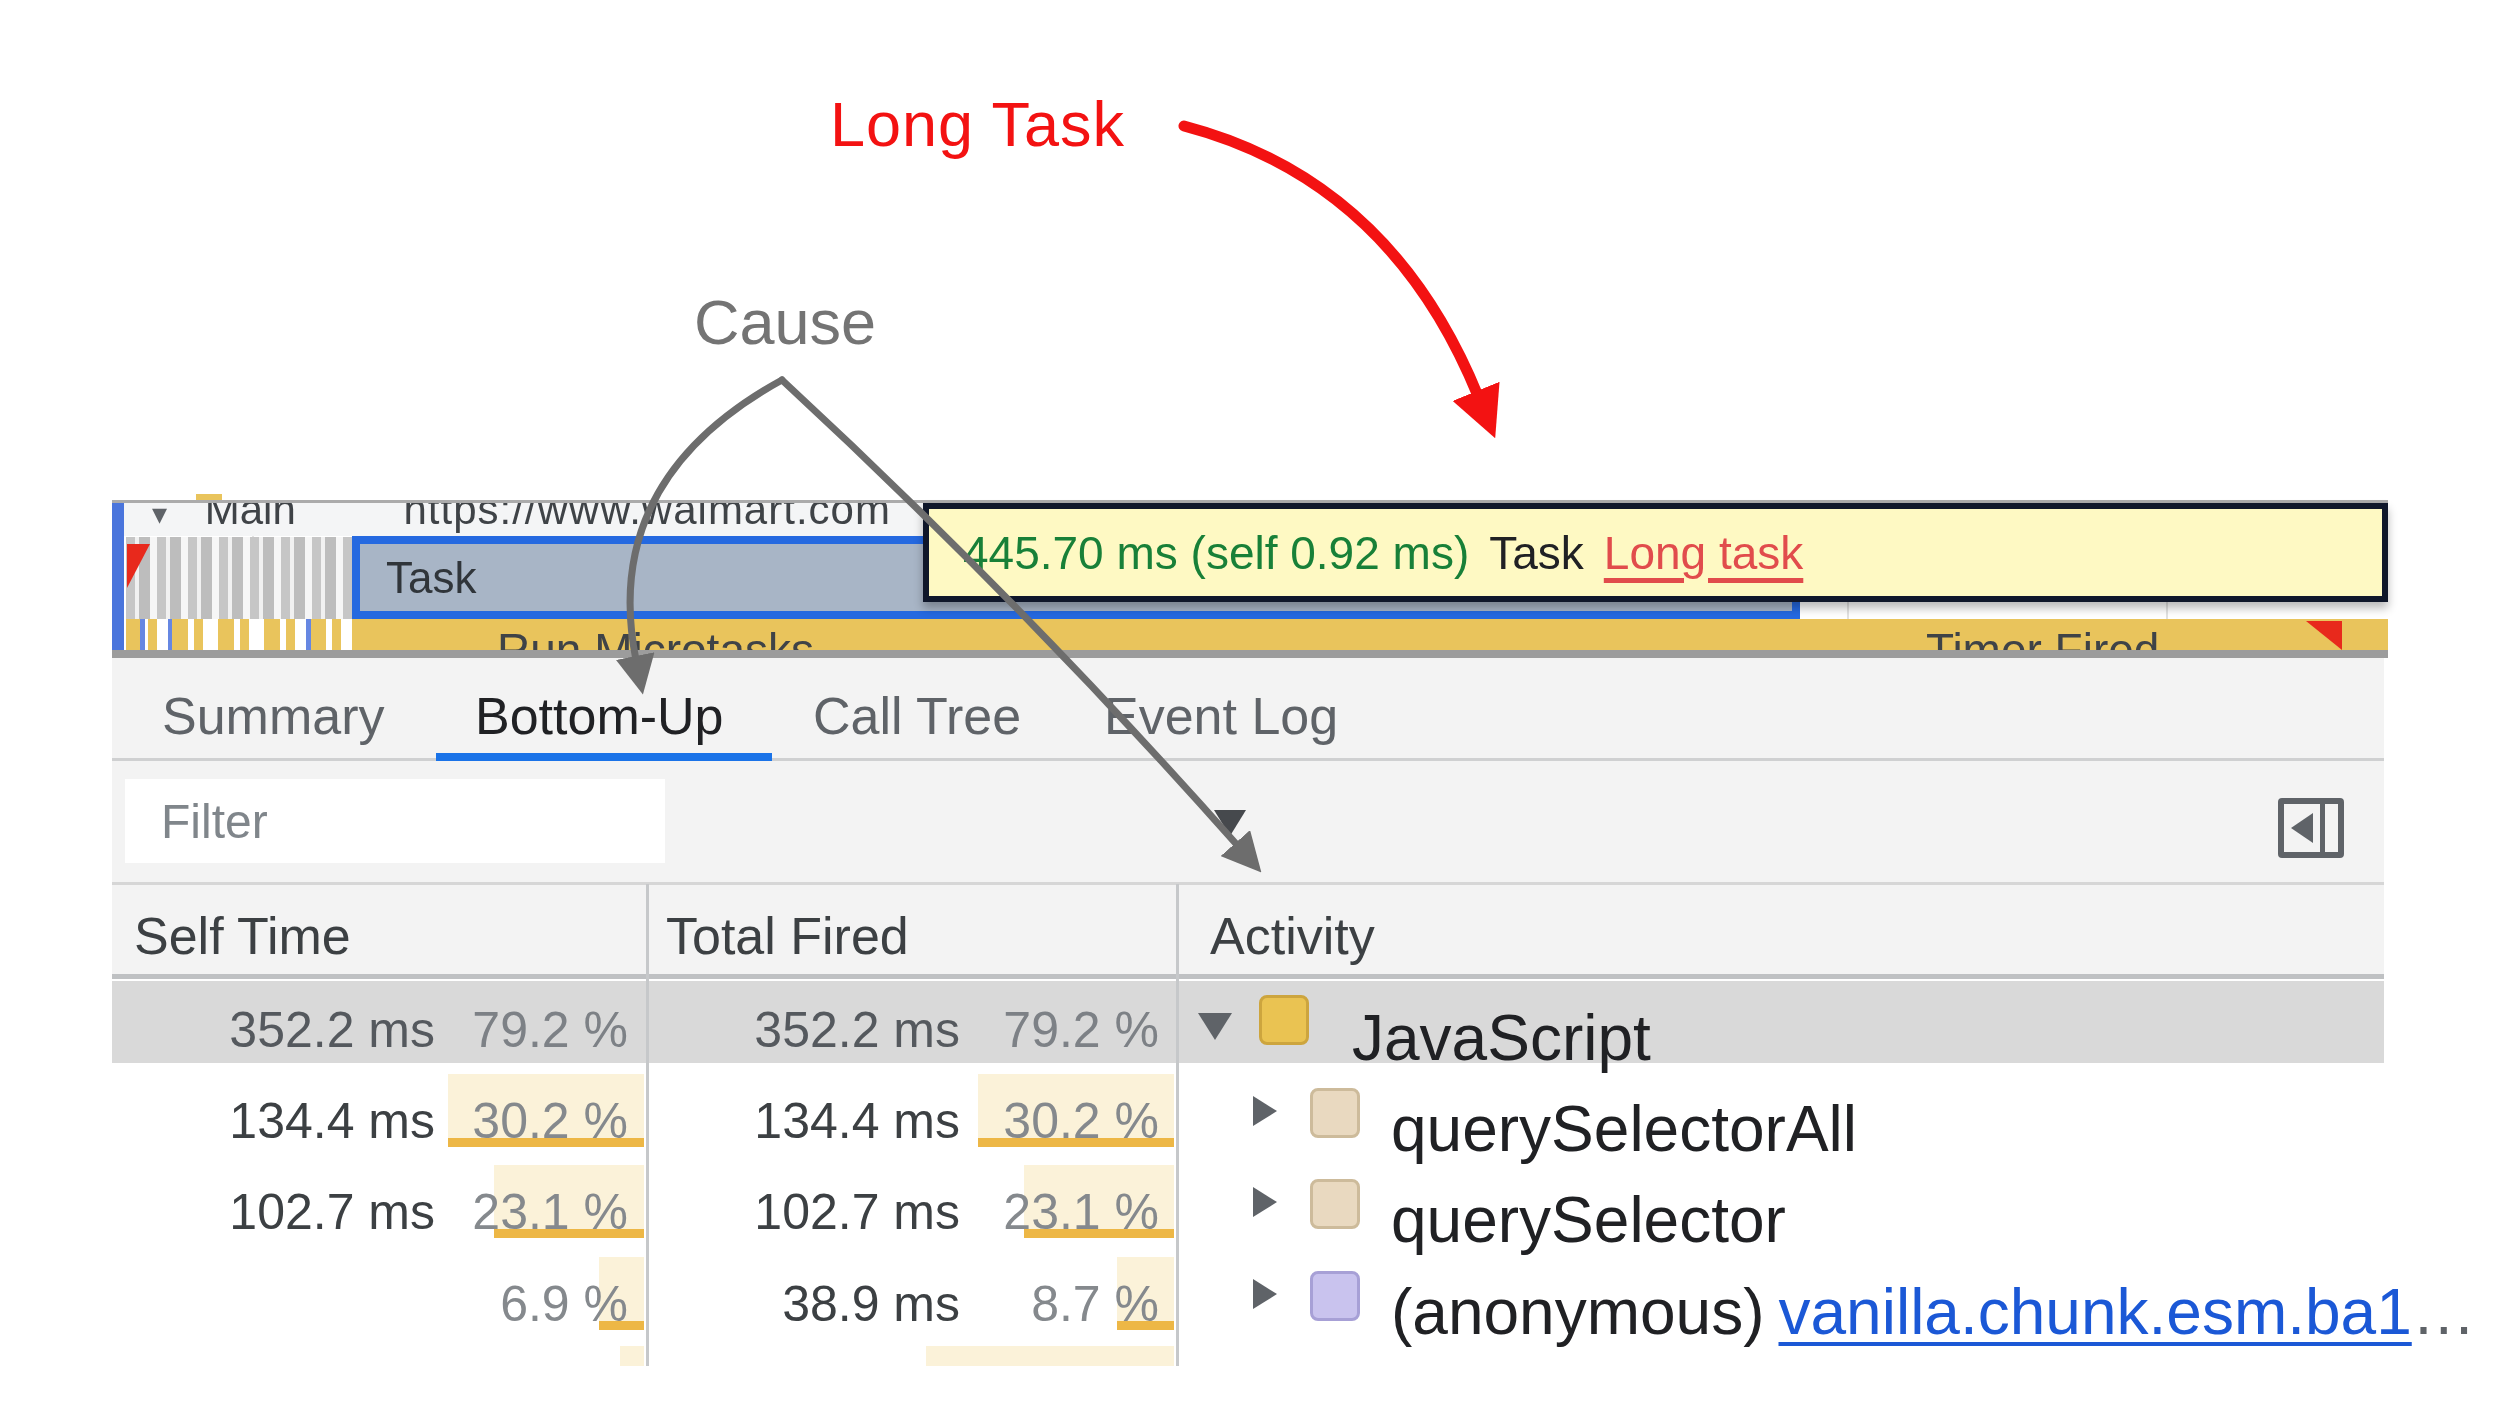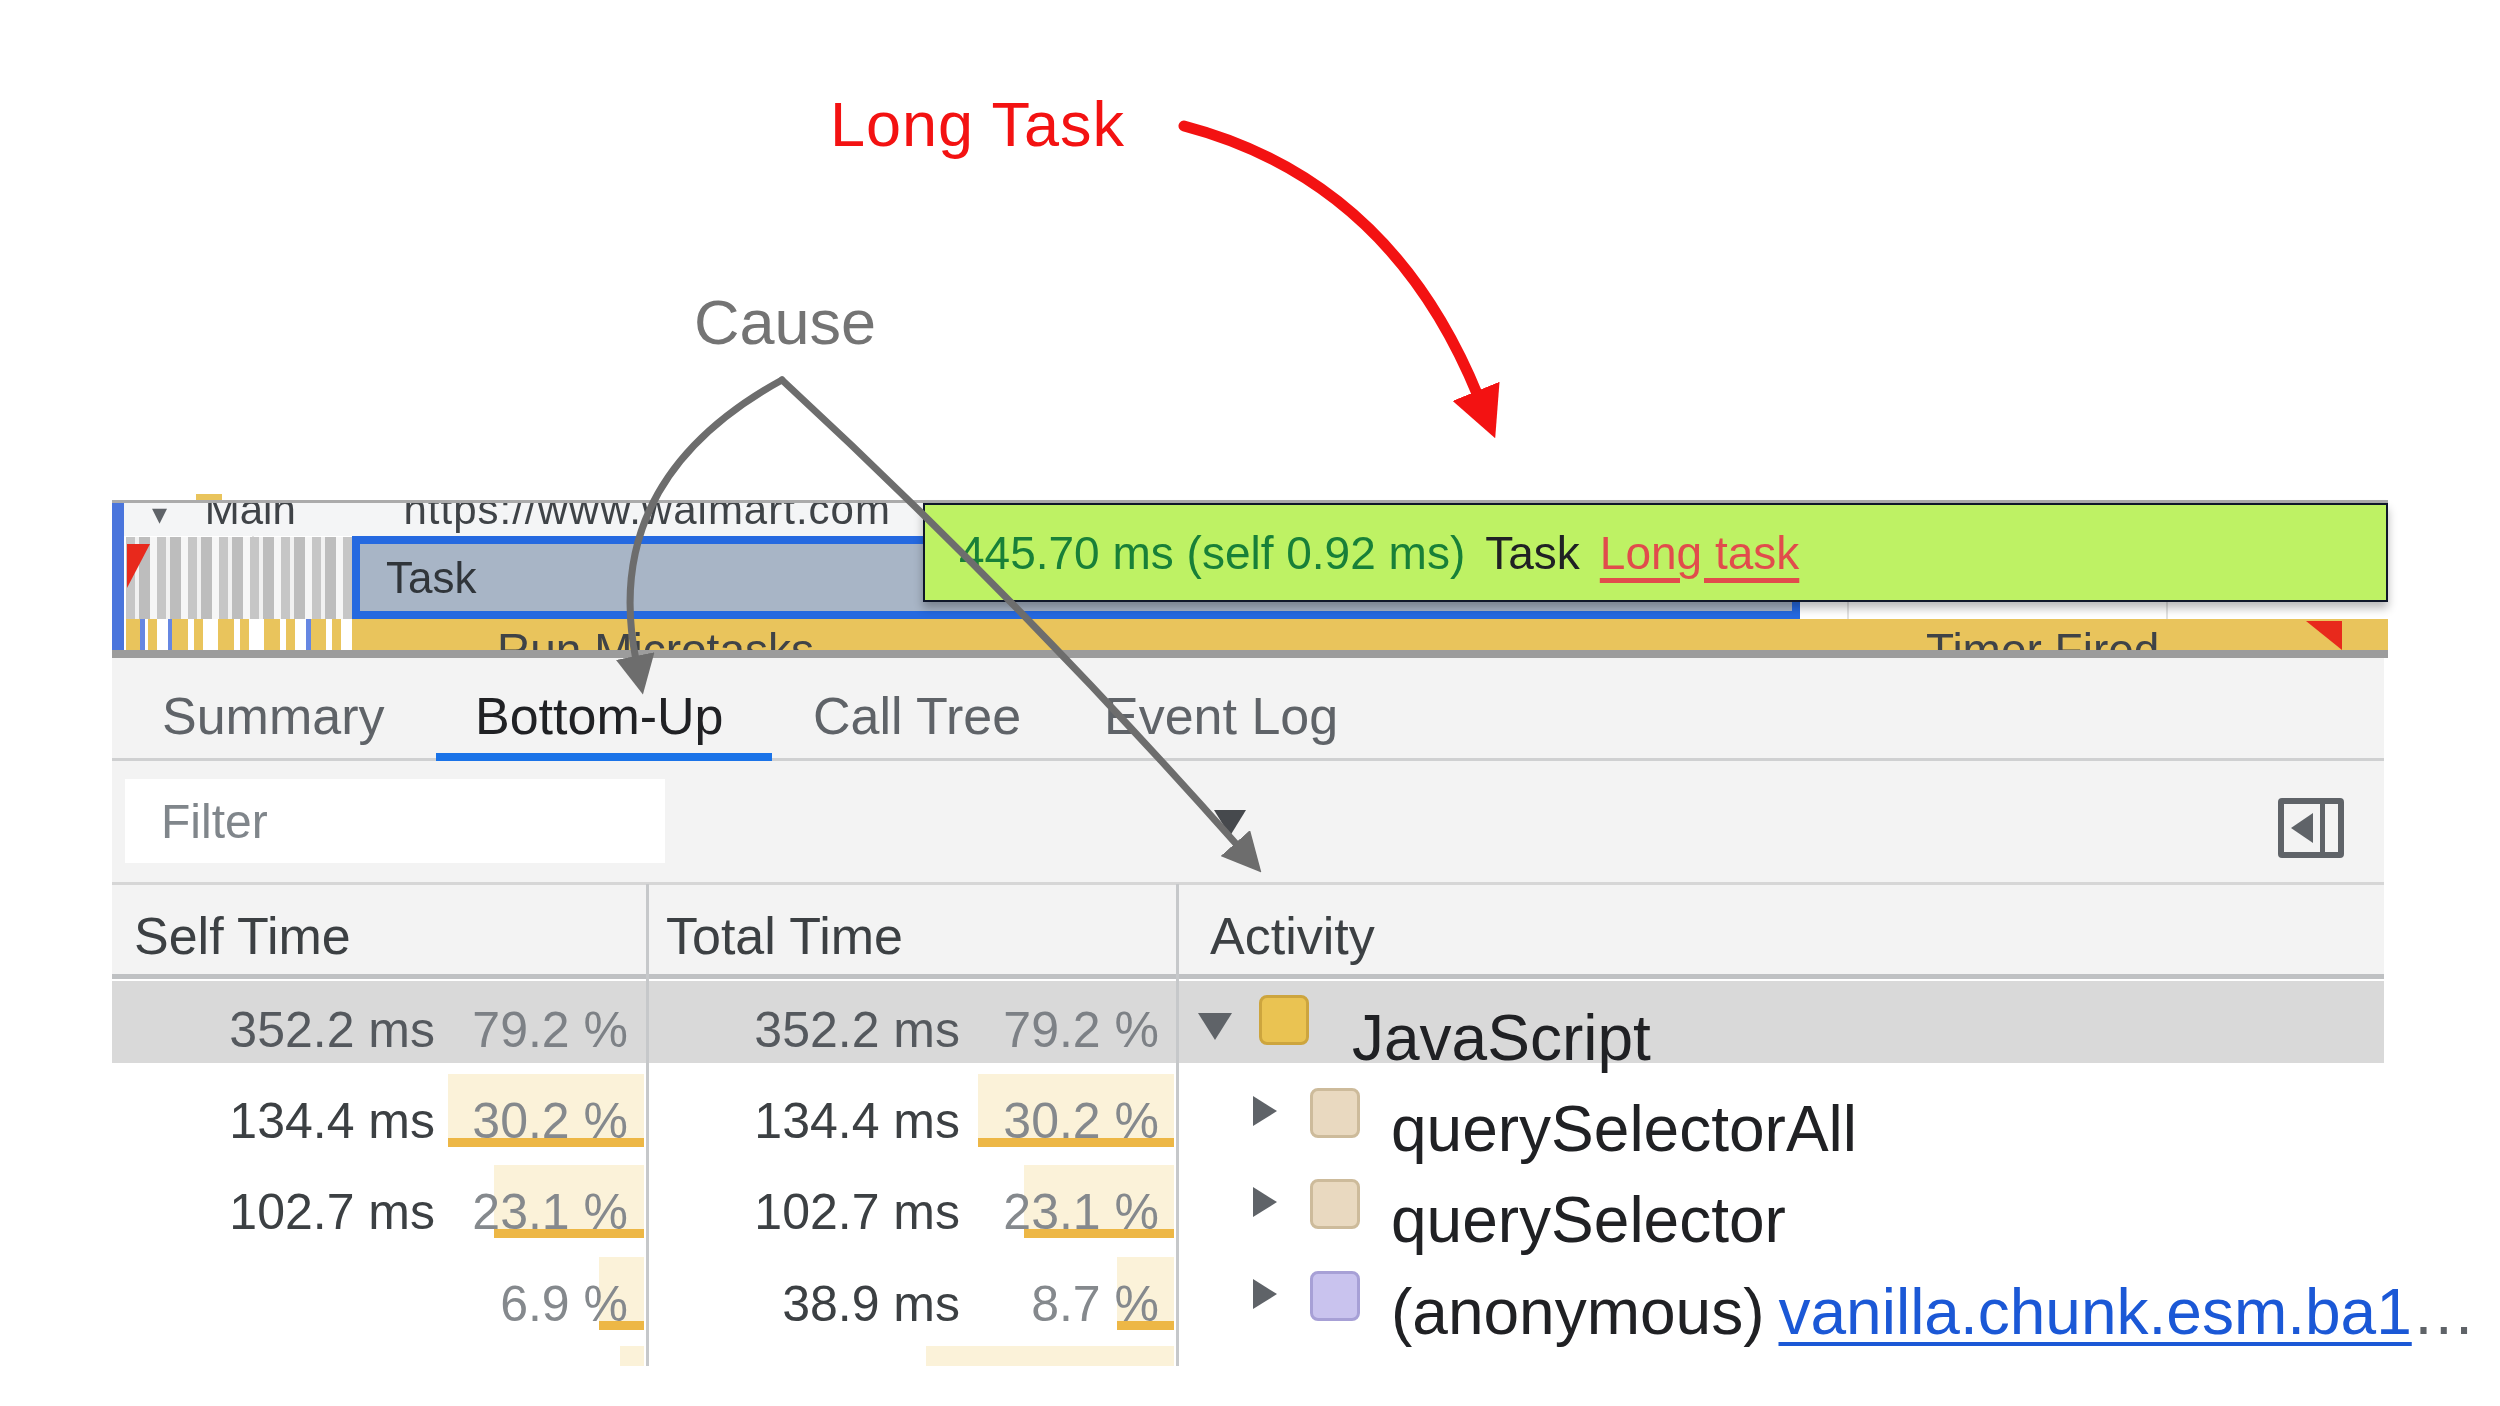--- a/index.html
+++ b/index.html
@@ -30,22 +30,22 @@
     border:8px solid #2569e0;box-sizing:border-box;display:flex;align-items:center;}
   .taskbar .tl{font-size:44px;color:#30353a;margin-left:26px;}
   .yellowrow{position:absolute;left:240px;top:125px;width:2036px;height:31px;background:#e9c45c;overflow:hidden;}
   .yellowrow .yt{position:absolute;top:4px;font-size:46px;color:#3f4347;white-space:nowrap;}
   .flag-left{position:absolute;left:15px;top:50px;width:23px;height:44px;background:#e8291c;
     clip-path:polygon(0 0,100% 0,0 100%);}
   .flag-right{position:absolute;left:2194px;top:127px;width:36px;height:29px;background:#e8291c;
     clip-path:polygon(0 0,100% 0,100% 100%);}
   .bluebar{position:absolute;left:0;top:9px;width:12px;height:147px;background:#4a75dc;z-index:7;}
   .shadow{position:absolute;left:0;top:156px;width:2276px;height:8px;background:#9c9c9c;}
-  .tooltip{position:absolute;left:811px;top:9px;width:1465px;height:99px;background:#bef264;
-    border:2px solid #0f172a;box-sizing:border-box;box-shadow:0 6px 9px rgba(0,0,0,0.28);
+  .tooltip{position:absolute;left:811px;top:9px;width:1465px;height:99px;background:#fef9c3;
+    border:6px solid #0f172a;box-sizing:border-box;box-shadow:0 6px 9px rgba(0,0,0,0.28);
     display:flex;align-items:center;z-index:8;white-space:pre;}
   .tooltip .grn{color:#188038;font-size:46px;margin-left:34px;}
   .tooltip .blk{color:#202124;font-size:46px;margin-left:20px;}
   .tooltip .lnk{color:#e14c4c;font-size:46px;margin-left:20px;text-decoration:underline;
     text-decoration-thickness:5px;text-underline-offset:9px;}
   .tooltip .red{color:#e14c4c;font-size:46px;}
 
   
   .panel{position:absolute;left:112px;top:658px;width:2272px;height:708px;background:#f3f3f3;}
   .rowsbg{position:absolute;left:0;top:321px;width:2272px;height:387px;background:#ffffff;}
@@ -174,21 +174,21 @@
 
     <input class="filter" type="text" placeholder="Filter" style="">
     <div class="ddcaret"></div>
     <div class="sbicon">
       <span class="tri"></span>
       <span class="vd"></span>
     </div>
     <div class="frline"></div>
 
     <span class="hdr" style="left:22px">Self Time</span>
-    <span class="hdr" style="left:554px">Total Time</span>
+    <span class="hdr" style="left:554px">Total Fired</span>
     <span class="hdr" style="left:1098px">Activity</span>
     <div class="hdrline"></div>
 
     <div class="trow selected" style="top:323px">
       <span class="val c1ms">352.2 ms</span>
       <span class="val c1p pctv">79.2 %</span>
       <span class="val c2ms">352.2 ms</span>
       <span class="val c2p pctv">79.2 %</span>
       <span class="car-d"></span>
       <span class="sw parent" style="background:#eac352;border:3px solid #cda53e"></span>

